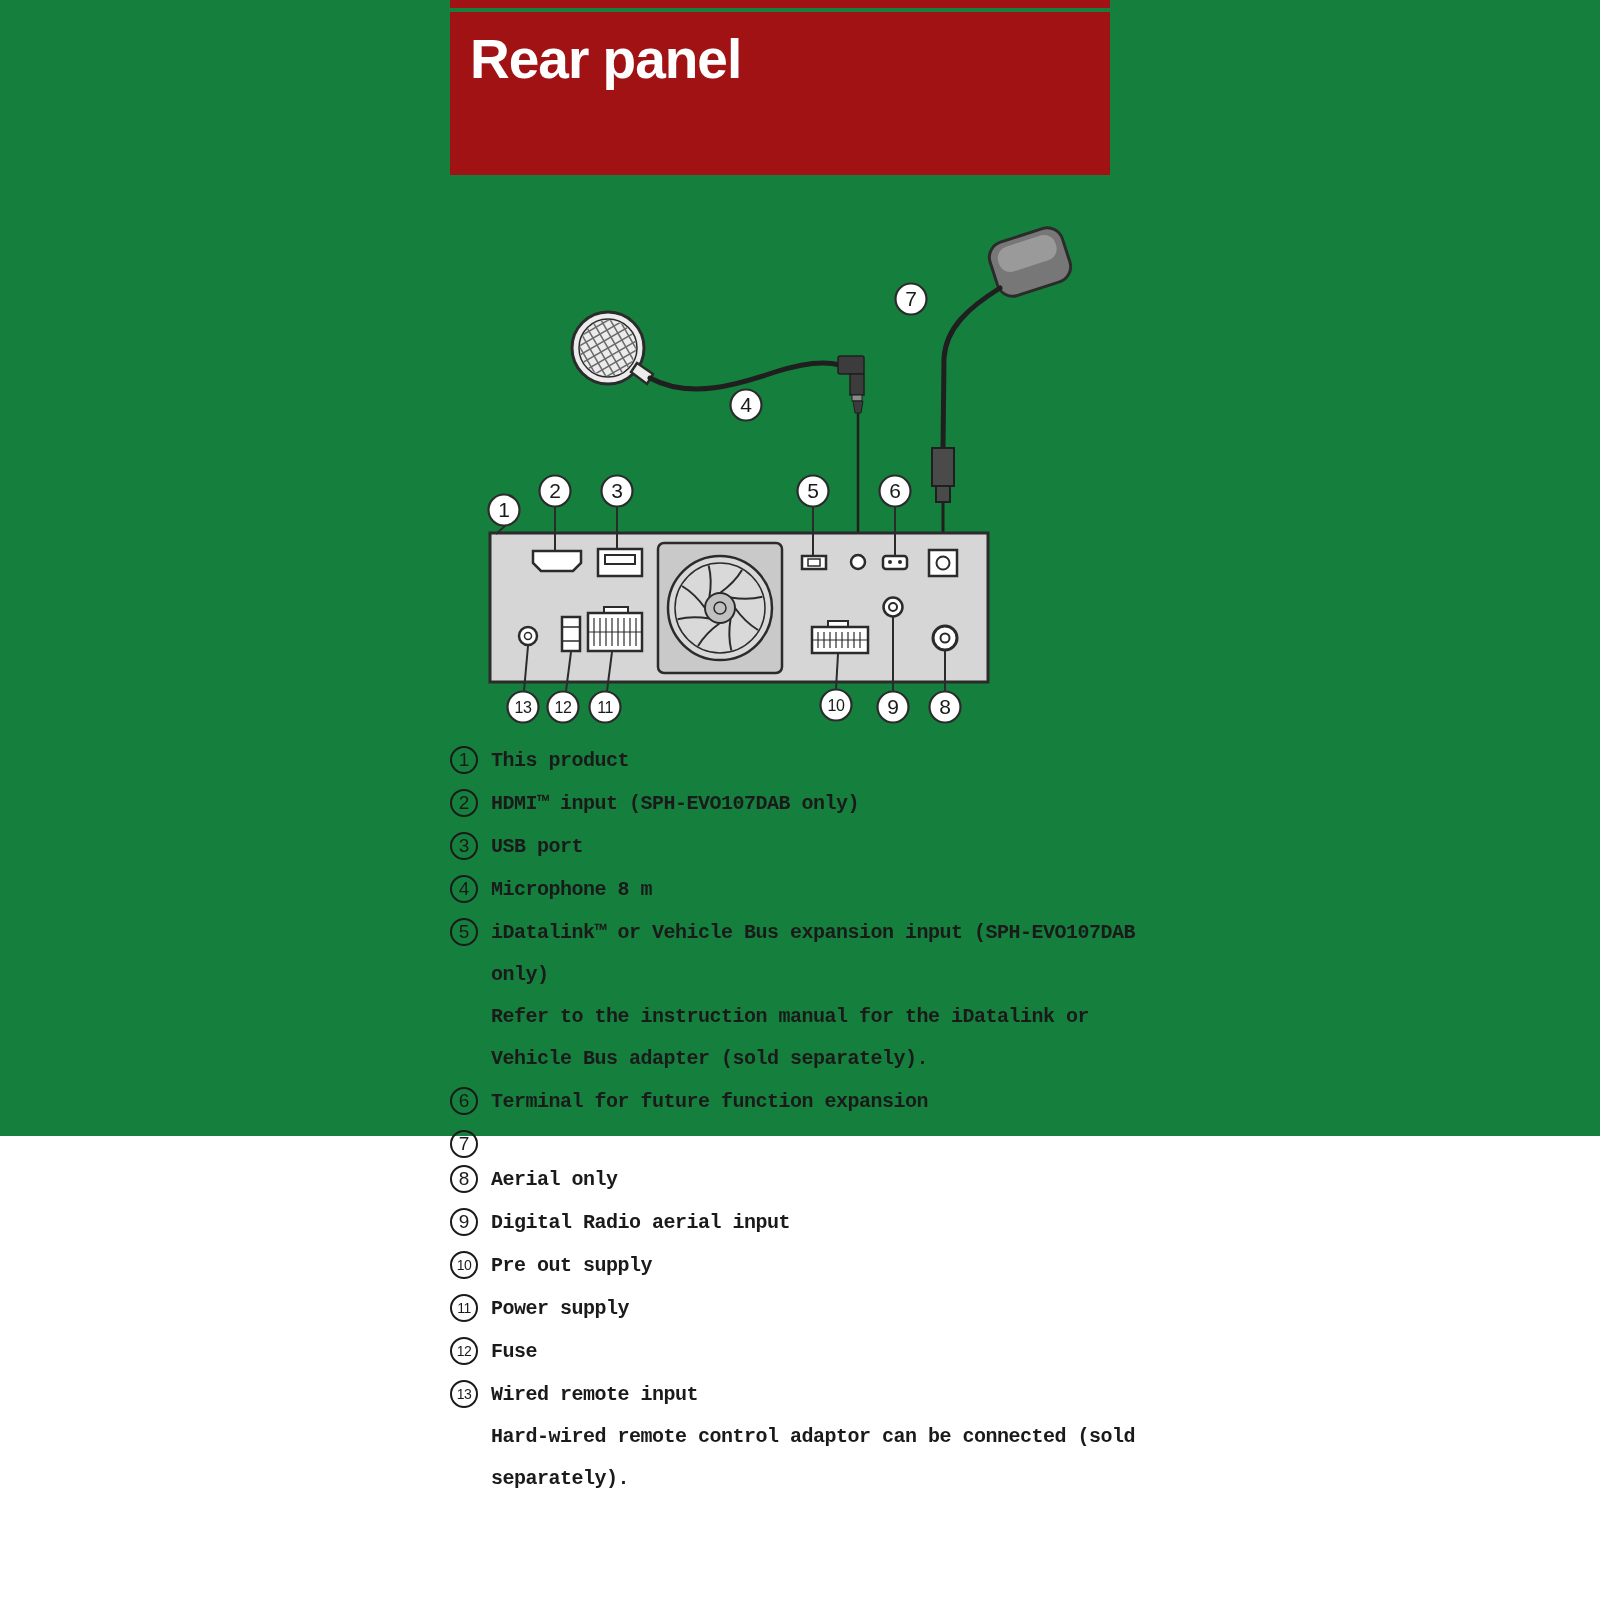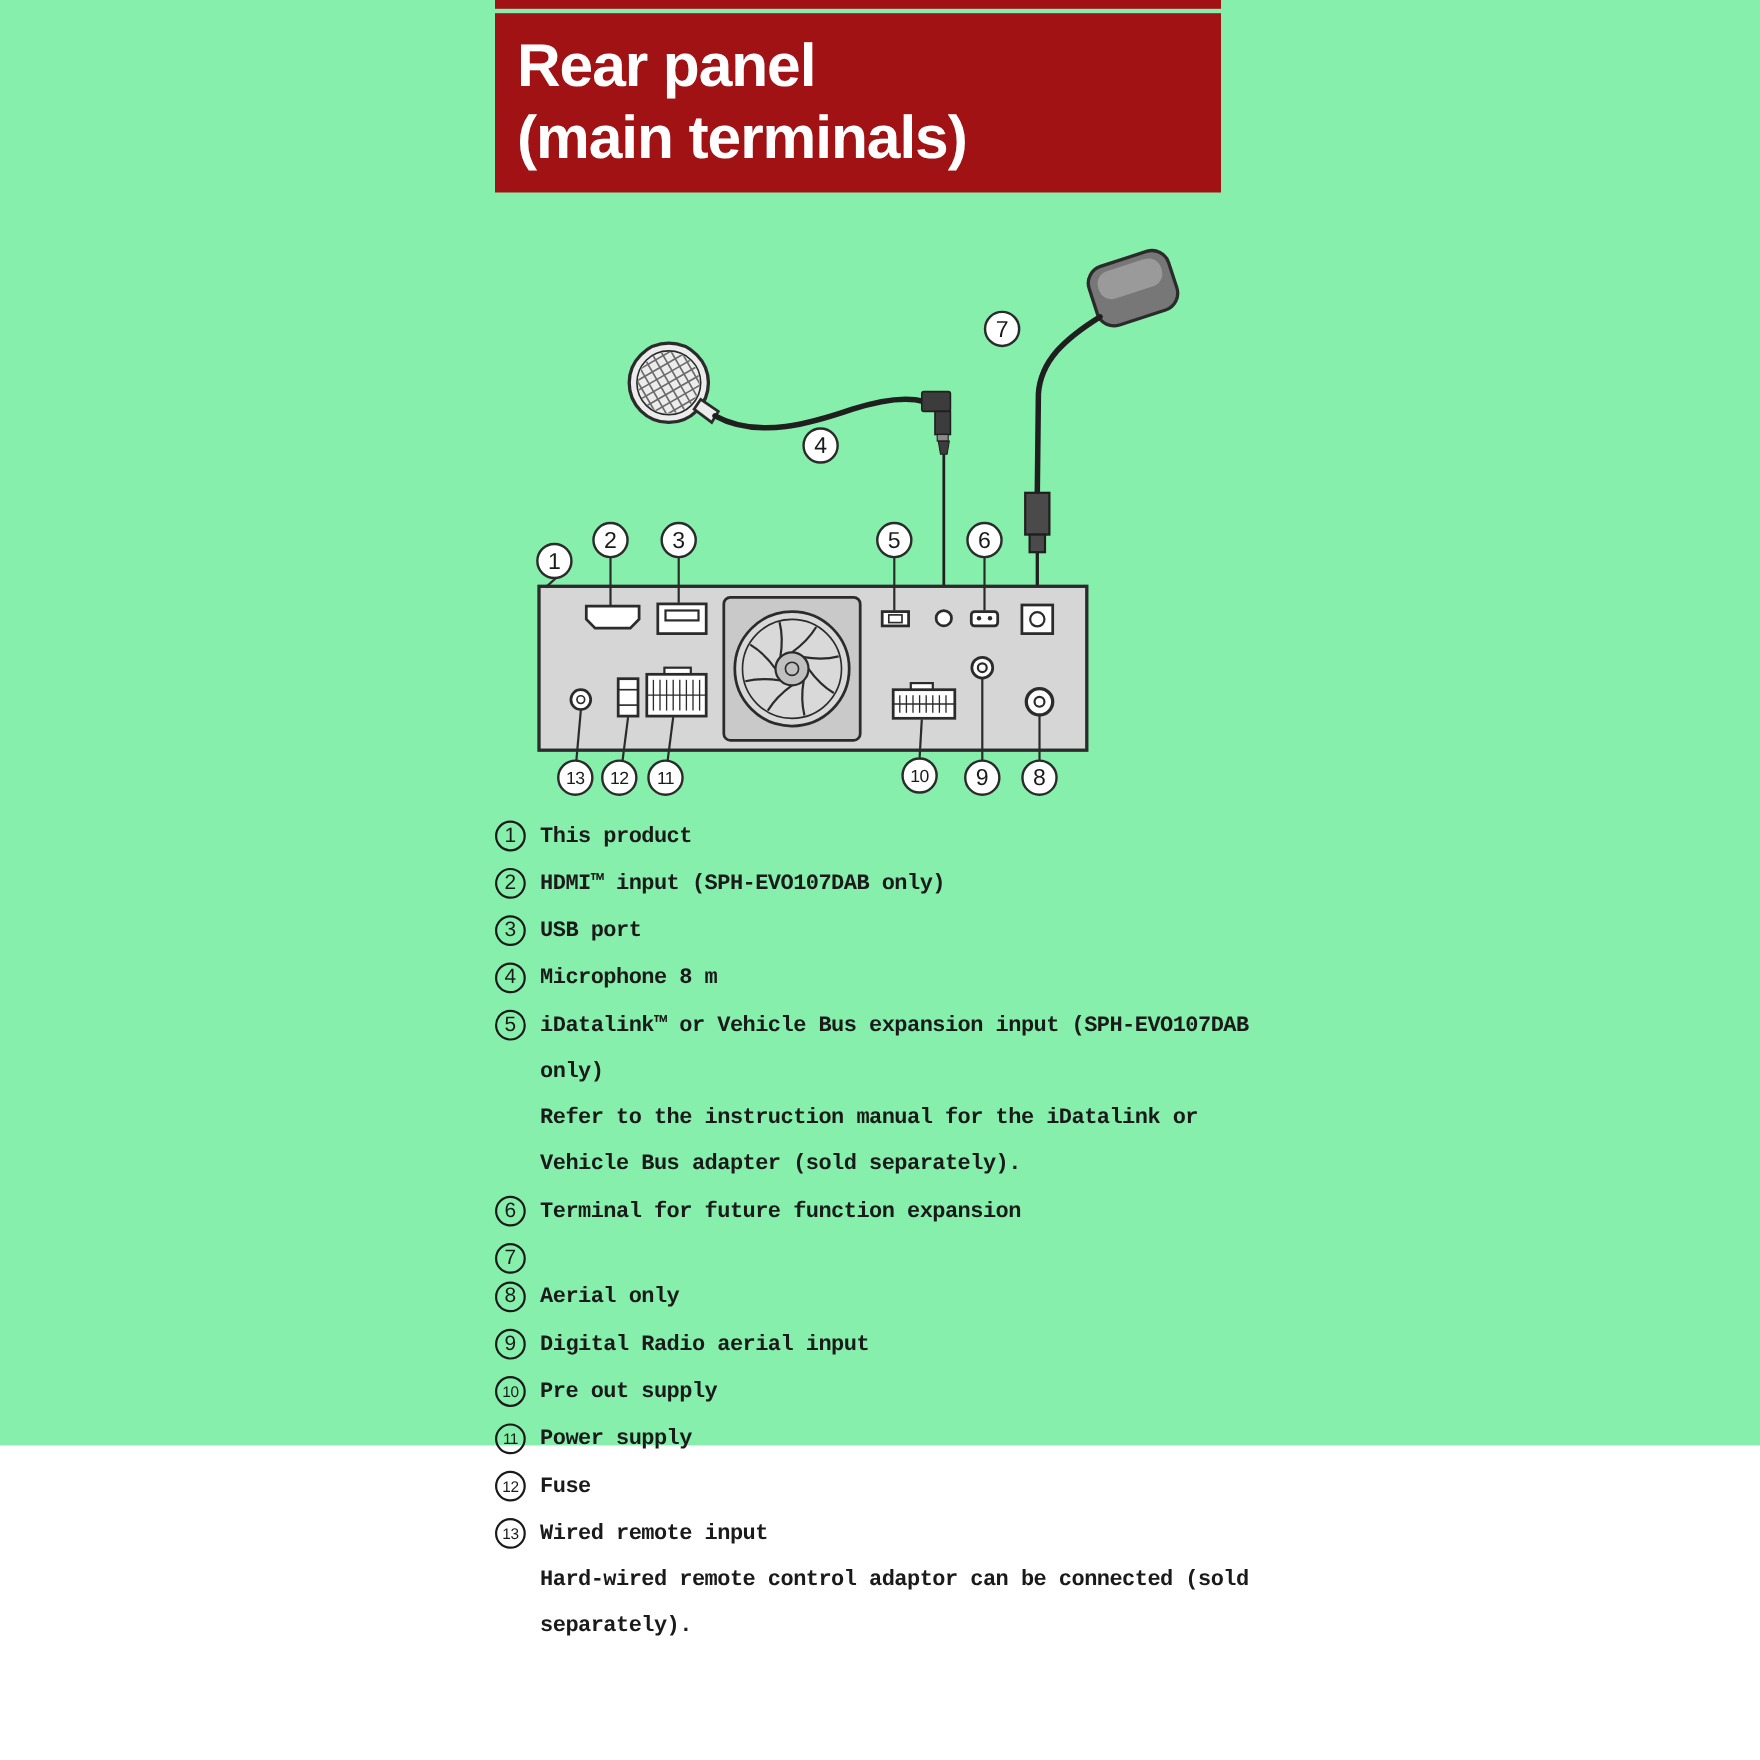--- a/index.html
+++ b/index.html
@@ -1,17 +1,17 @@
 <!DOCTYPE html>
 <html><head>
 <meta charset="utf-8">
 <style>
   html,body{margin:0;padding:0;background:#fff;}
   body{width:1600px;height:1600px;overflow:hidden;font-family:"Liberation Sans",sans-serif;color:#1a1a1a;}
-  .page{position:relative;width:1600px;height:1314px;background:#86efac;}
+  .page{position:relative;width:1600px;height:1136px;background:#15803d;}
 
   .top-strip{position:absolute;left:450px;top:0;width:660px;height:8px;background:#a11215;}
   .header{position:absolute;left:450px;top:12px;width:660px;height:163px;background:#a11215;box-sizing:border-box;padding:14px 0 0 20px;}
   .header .hline{color:#fff;font-weight:bold;font-size:55px;line-height:66px;letter-spacing:-1px;}
 
   .diagram-wrap{position:absolute;left:440px;top:200px;width:680px;height:540px;}
   svg text.callout-num{font-family:"Liberation Sans",sans-serif;fill:#1a1a1a;text-anchor:middle;font-size:21px;}
   svg text.callout-num.two{font-size:16px;letter-spacing:-0.5px;}
 
   .legend{position:absolute;left:450px;top:740px;width:700px;}
@@ -23,21 +23,20 @@
 </style>
 </head>
 <body>
 
 <div class="page">
 
   <div class="top-strip"></div>
 
   <div class="header">
     <div class="hline">Rear panel</div>
-    <div class="hline">(main terminals)</div>
   </div>
 
   <div class="diagram-wrap">
     <svg width="680" height="540" viewBox="0 0 680 540">
 
       <g>
         <g transform="rotate(-18 590 62)">
           <rect x="552" y="34" width="76" height="56" rx="16" fill="#777" stroke="#2b2b2b" stroke-width="3"></rect>
           <rect x="560" y="40" width="60" height="26" rx="12" fill="#9a9a9a"></rect>
         </g>

